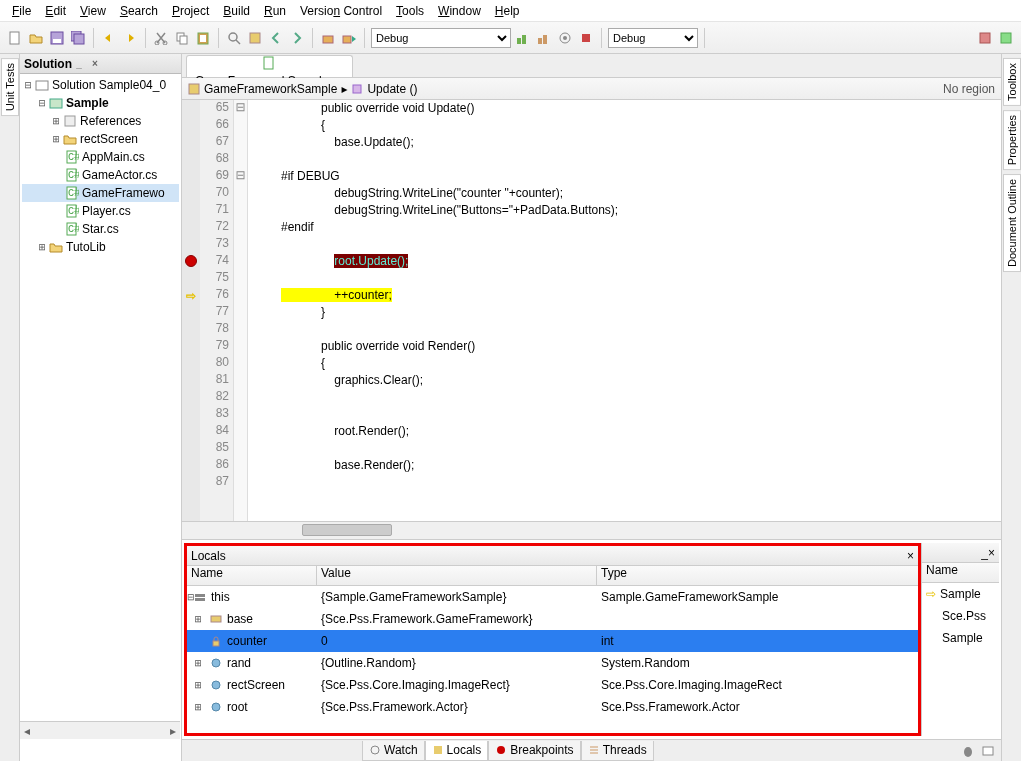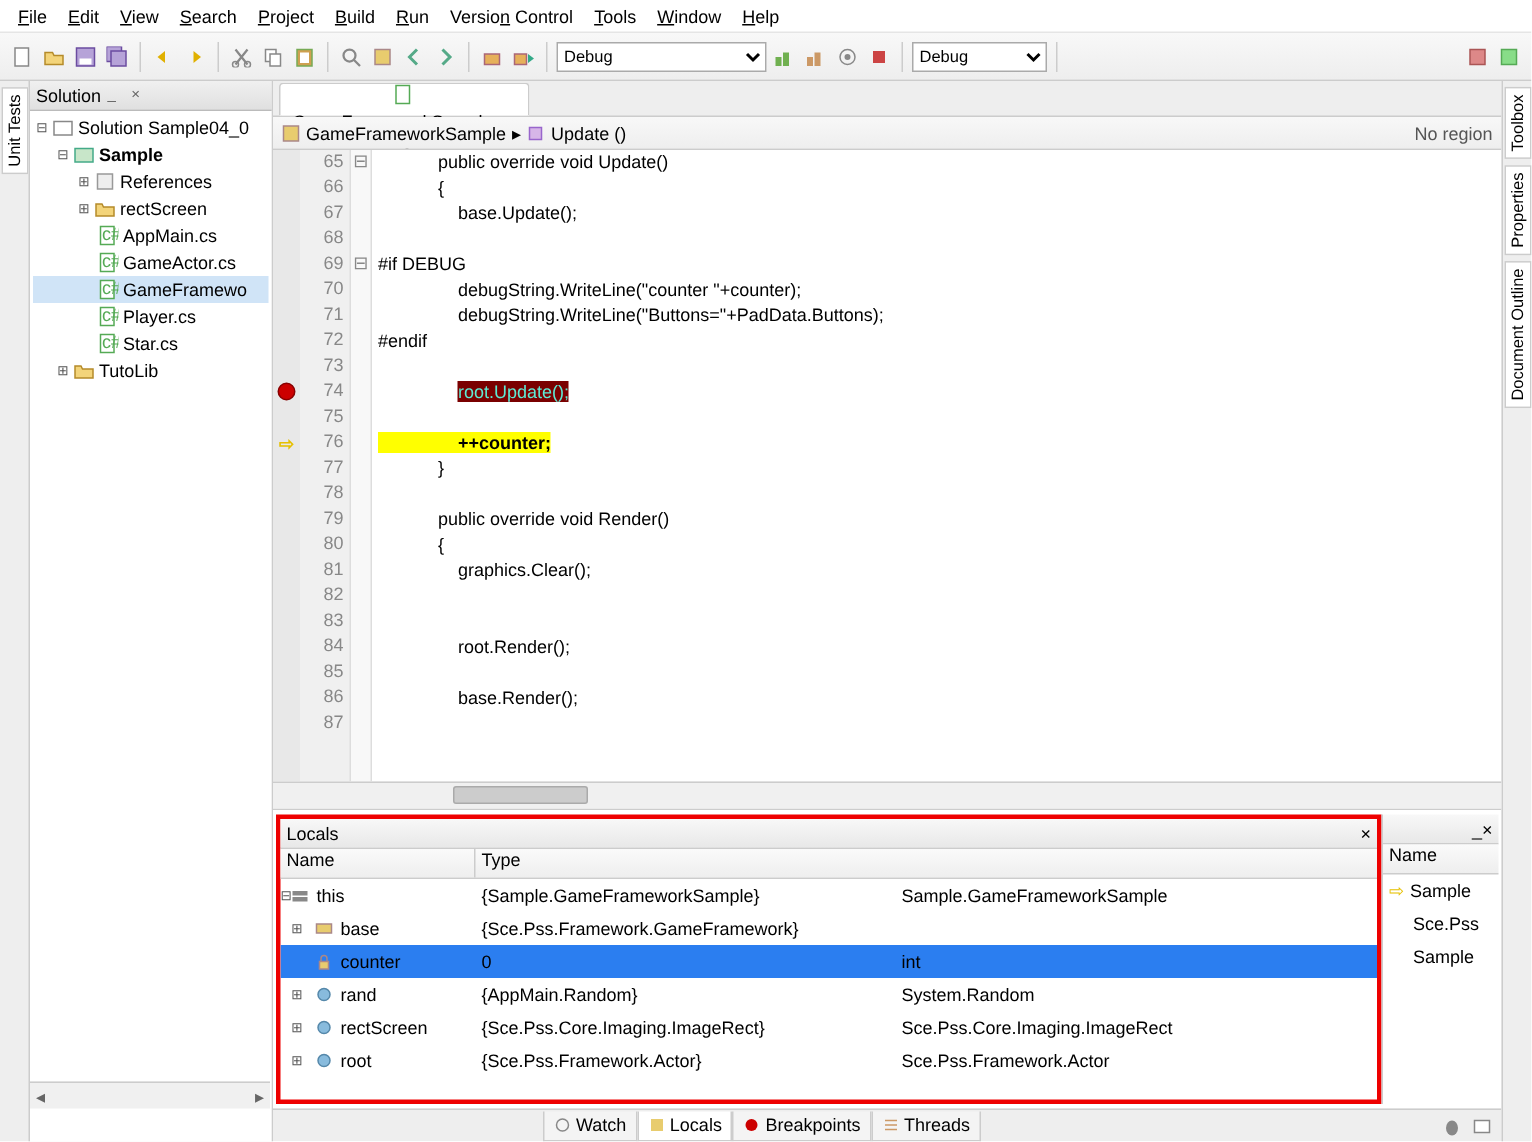--- a/index.html
+++ b/index.html
@@ -10,42 +10,42 @@
 .toolbar { display: flex; align-items: center; height: 32px; padding: 2px 6px; gap: 3px; border-bottom: 1px solid #ccc; background: linear-gradient(#f8f8f8,#eee); }
 .toolbar .sep { width: 1px; height: 20px; background: #ccc; margin: 0 3px; }
 .toolbar .ico { width: 18px; height: 18px; display: inline-flex; align-items: center; justify-content: center; border: 1px solid transparent; border-radius: 2px; }
 .toolbar select { height: 20px; font-size: 11px; border: 1px solid #aaa; background: #fff; }
 .main { display: flex; height: calc(100% - 54px); }
 .left-dock { width: 20px; background: #eee; border-right: 1px solid #ccc; display: flex; flex-direction: column; align-items: center; padding-top: 4px; }
 .vtab { writing-mode: vertical-rl; transform: rotate(180deg); font-size: 11px; padding: 4px 2px; background: #fff; border: 1px solid #ccc; }
 .right-dock { width: 20px; background: #eee; border-left: 1px solid #ccc; display: flex; flex-direction: column; align-items: center; padding-top: 4px; gap: 4px; }
 .right-dock .vtab { writing-mode: vertical-rl; }
 .solution-panel { width: 162px; border-right: 1px solid #ccc; display: flex; flex-direction: column; background: #f5f5f5; }
-.panel-title { display: flex; align-items: center; justify-content: flex-start; height: 20px; padding: 0 4px; background: linear-gradient(#f0f0f0,#e0e0e0); border-bottom: 1px solid #bbb; font-size: 11px; }
+.panel-title { display: flex; align-items: center; justify-content: flex-start; height: 20px; padding: 0 4px; background: linear-gradient(#f0f0f0,#e0e0e0); border-bottom: 1px solid #bbb; font-size: 11px; font-weight: bold; }
 .panel-title .btns { display: flex; gap: 2px; }
 .panel-title .wb { width: 14px; height: 14px; display: inline-flex; align-items: center; justify-content: center; font-size: 10px; color: #666; }
 .tree { flex: 1; overflow: auto; background: #fff; padding: 2px; font-size: 12px; }
 .tree-row { display: flex; align-items: center; height: 18px; white-space: nowrap; }
 .tree-row.selected { background: #d0e4f7; }
 .toggle { width: 12px; text-align: center; color: #555; font-size: 9px; }
 .tic { width: 16px; height: 16px; display: inline-flex; align-items: center; justify-content: center; margin-right: 2px; }
 .center { flex: 1; display: flex; flex-direction: column; overflow: hidden; }
 .editor-tabs { display: flex; height: 24px; background: #eee; border-bottom: 1px solid #ccc; align-items: flex-end; padding-left: 4px; }
 .etab { display: flex; align-items: center; height: 22px; padding: 0 8px; background: #fff; border: 1px solid #ccc; border-bottom: none; border-radius: 3px 3px 0 0; gap: 4px; flex-direction: column; }
 .etab .x { color: #888; margin-left: 4px; }
 .breadcrumb { display: flex; align-items: center; height: 22px; padding: 0 6px; border-bottom: 1px solid #ccc; background: linear-gradient(#f8f8f8,#eee); gap: 4px; }
 .breadcrumb .region { margin-left: auto; color: #555; }
 .code { flex: 1; display: flex; overflow: auto; font-family: Consolas, monospace; font-size: 13px; background: #fff; }
 .gutter-bp { width: 18px; background: #e8e8e8; }
 .gutter-ln { width: 34px; background: #f0f0f0; color: #888; text-align: right; padding-right: 4px; border-right: 1px solid #ddd; }
 .gutter-fold { width: 14px; background: #f8f8f8; color: #888; text-align: center; border-right: 1px solid #ddd; }
-.codelines { flex: 1; }
+.codelines { flex: 1; margin-left: 29px; }
 .cl { height: 17px; line-height: 17px; white-space: pre; padding-left: 4px; }
 .bpline { background: #7a0000; color: #5eead4; display: inline; }
-.curline { background: #ffff00; display: inline; font-weight: bold; }
+.curline { background: #ffff00; display: inline; }
 .bpdot { width: 12px; height: 12px; background: #c00; border-radius: 50%; margin: 2px auto; border: 1px solid #800; }
 .curarr { color: #e6c000; font-weight: bold; }
 .hscroll { height: 18px; background: #f0f0f0; border-top: 1px solid #ccc; position: relative; }
 .hscroll .thumb { position: absolute; left: 120px; top: 2px; width: 90px; height: 12px; background: #ccc; border: 1px solid #aaa; border-radius: 2px; }
 .bottom { height: 222px; border-top: 1px solid #ccc; display: flex; flex-direction: column; }
 .bottom-body { flex: 1; display: flex; overflow: hidden; }
 .locals { flex: 1; border: 3px solid #e00; display: flex; flex-direction: column; margin: 3px 0 3px 2px; }
 .locals-title { display: flex; align-items: center; justify-content: space-between; height: 20px; padding: 0 4px; background: linear-gradient(#f8f8f8,#e8e8e8); border-bottom: 1px solid #ccc; }
 .locals-header { display: flex; height: 20px; background: linear-gradient(#fafafa,#eee); border-bottom: 1px solid #ccc; }
 .lh-name { width: 130px; padding-left: 4px; border-right: 1px solid #ccc; }
@@ -456,20 +456,21 @@
 
     <div class="bottom">
       <div class="bottom-body">
         <div class="locals">
           <div class="locals-title">
             <span>Locals</span>
             <span class="btns"><span class="wb">×</span></span>
           </div>
           <div class="locals-header">
             <div class="lh-name">Name</div>
+            <div class="lh-value">Value</div>
             <div class="lh-type">Type</div>
           </div>
           <div class="locals-rows" id="locals-rows">
               <div class="lrow">
                 <div class="lc-name">
                   <span style="width:6px;text-align:center;font-size:9px;color:#555">⊟</span>
                   <span style="margin-right:4px">
                     <svg width="14" height="14">
                       <rect x="2" y="4" width="10" height="3" fill="#888"></rect>
                       <rect x="2" y="8" width="10" height="3" fill="#888"></rect>
@@ -509,21 +510,21 @@
               <div class="lrow">
                 <div class="lc-name">
                   <span style="width:22px;text-align:center;font-size:9px;color:#555">⊞</span>
                   <span style="margin-right:4px">
                     <svg width="14" height="14">
                       <circle cx="7" cy="7" r="4" fill="#8bd" stroke="#58a"></circle>
                     </svg>
                   </span>
                   <span>rand</span>
                 </div>
-                <div class="lc-value">{AppMain.Random}</div>
+                <div class="lc-value">{Outline.Random}</div>
                 <div class="lc-type">System.Random</div>
               </div>
               <div class="lrow">
                 <div class="lc-name">
                   <span style="width:22px;text-align:center;font-size:9px;color:#555">⊞</span>
                   <span style="margin-right:4px">
                     <svg width="14" height="14">
                       <circle cx="7" cy="7" r="4" fill="#8bd" stroke="#58a"></circle>
                     </svg>
                   </span>

